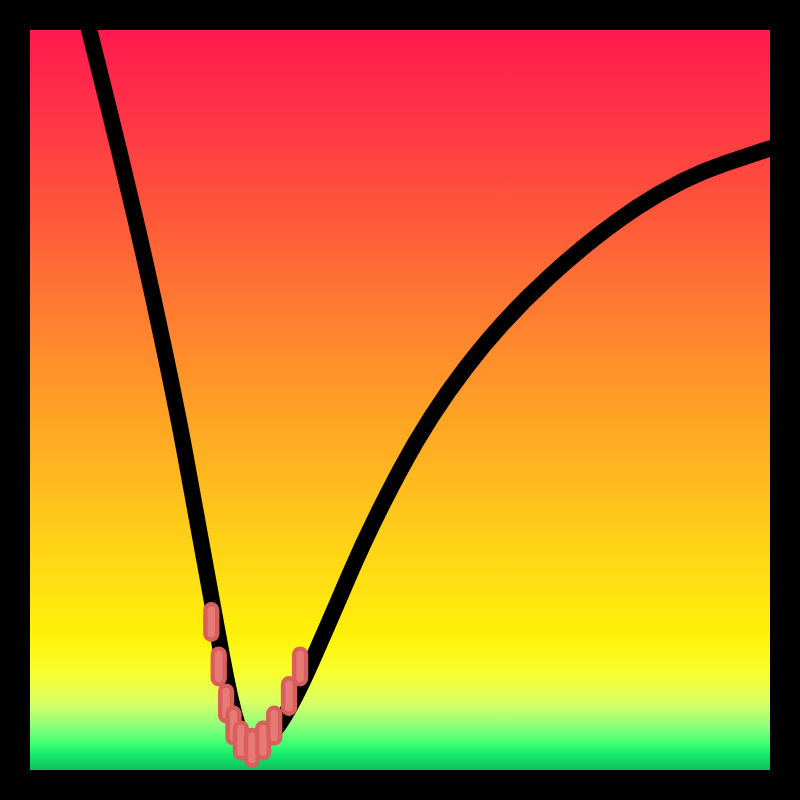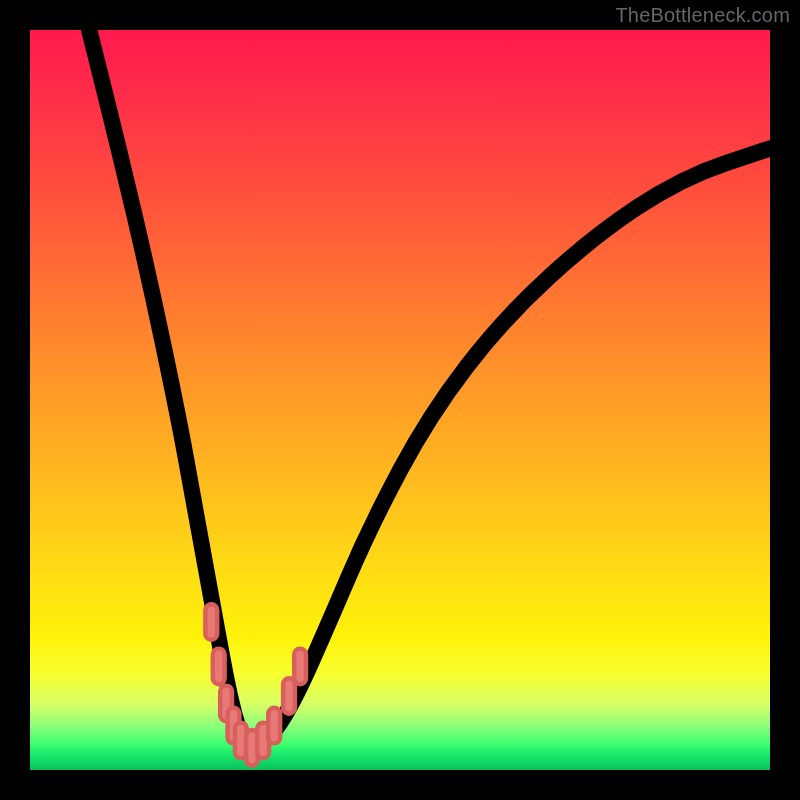--- a/index.html
+++ b/index.html
@@ -65,21 +65,20 @@
   .marker {
     fill: #e77a77;
     stroke: #d85f5b;
     stroke-width: 0.6;
   }
 </style>
 </head>
 <body>
 
 <div class="outer">
-  <div class="watermark">TheBottleneck.com</div>
   <div class="plot">
     <svg class="curve-svg" viewBox="0 0 100 100" preserveAspectRatio="none">
       <path id="curve-path" class="curve" d="M 8.00 0.00 Q 8.00 0.00 10.00 8.00 Q 12.00 16.00 14.00 24.50 Q 16.00 33.00 18.00 42.50 Q 20.00 52.00 21.00 57.50 Q 22.00 63.00 23.00 68.50 Q 24.00 74.00 25.00 79.50 Q 26.00 85.00 26.50 87.50 Q 27.00 90.00 27.50 92.00 Q 28.00 94.00 28.50 95.00 Q 29.00 96.00 29.50 96.50 Q 30.00 97.00 30.50 96.75 Q 31.00 96.50 32.00 95.75 Q 33.00 95.00 34.50 92.50 Q 36.00 90.00 38.00 85.50 Q 40.00 81.00 43.00 74.00 Q 46.00 67.00 50.00 59.50 Q 54.00 52.00 59.00 45.50 Q 64.00 39.00 70.00 33.50 Q 76.00 28.00 82.00 24.00 Q 88.00 20.00 94.00 18.00 T 100.00 16.00"></path>
       <g id="marker-group">
           <rect x="23.70" y="77.60" width="1.60" height="4.80" rx="0.80" ry="0.80" class="marker"></rect>
           <rect x="24.70" y="83.60" width="1.60" height="4.80" rx="0.80" ry="0.80" class="marker"></rect>
           <rect x="25.70" y="88.60" width="1.60" height="4.80" rx="0.80" ry="0.80" class="marker"></rect>
           <rect x="26.70" y="91.60" width="1.60" height="4.80" rx="0.80" ry="0.80" class="marker"></rect>
           <rect x="27.70" y="93.60" width="1.60" height="4.80" rx="0.80" ry="0.80" class="marker"></rect>
           <rect x="29.20" y="94.60" width="1.60" height="4.80" rx="0.80" ry="0.80" class="marker"></rect>

